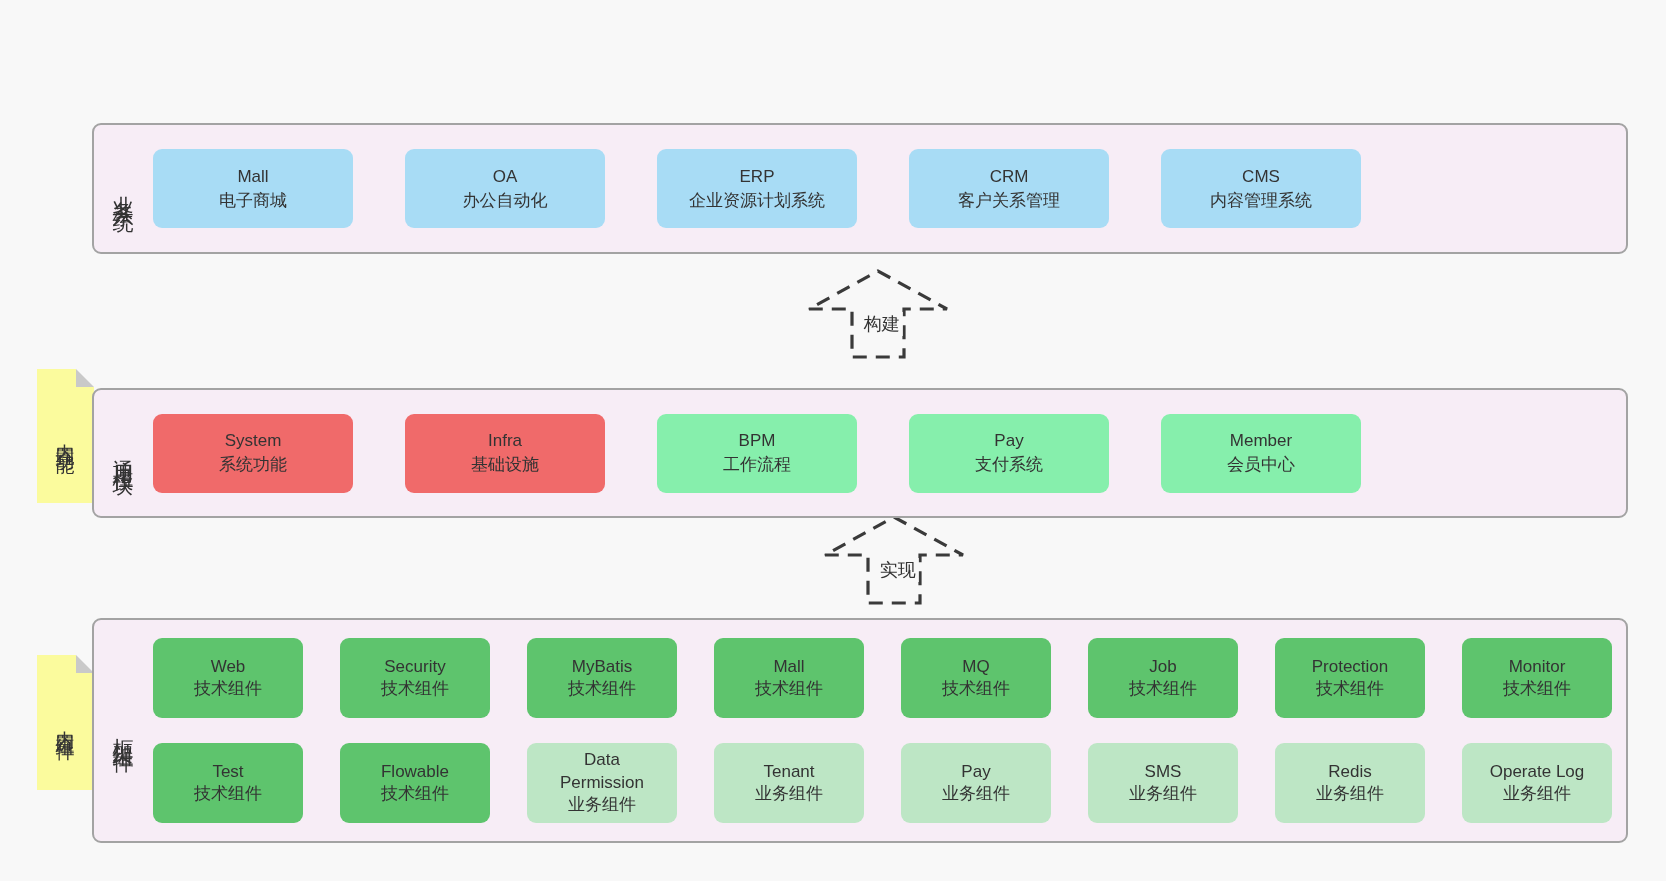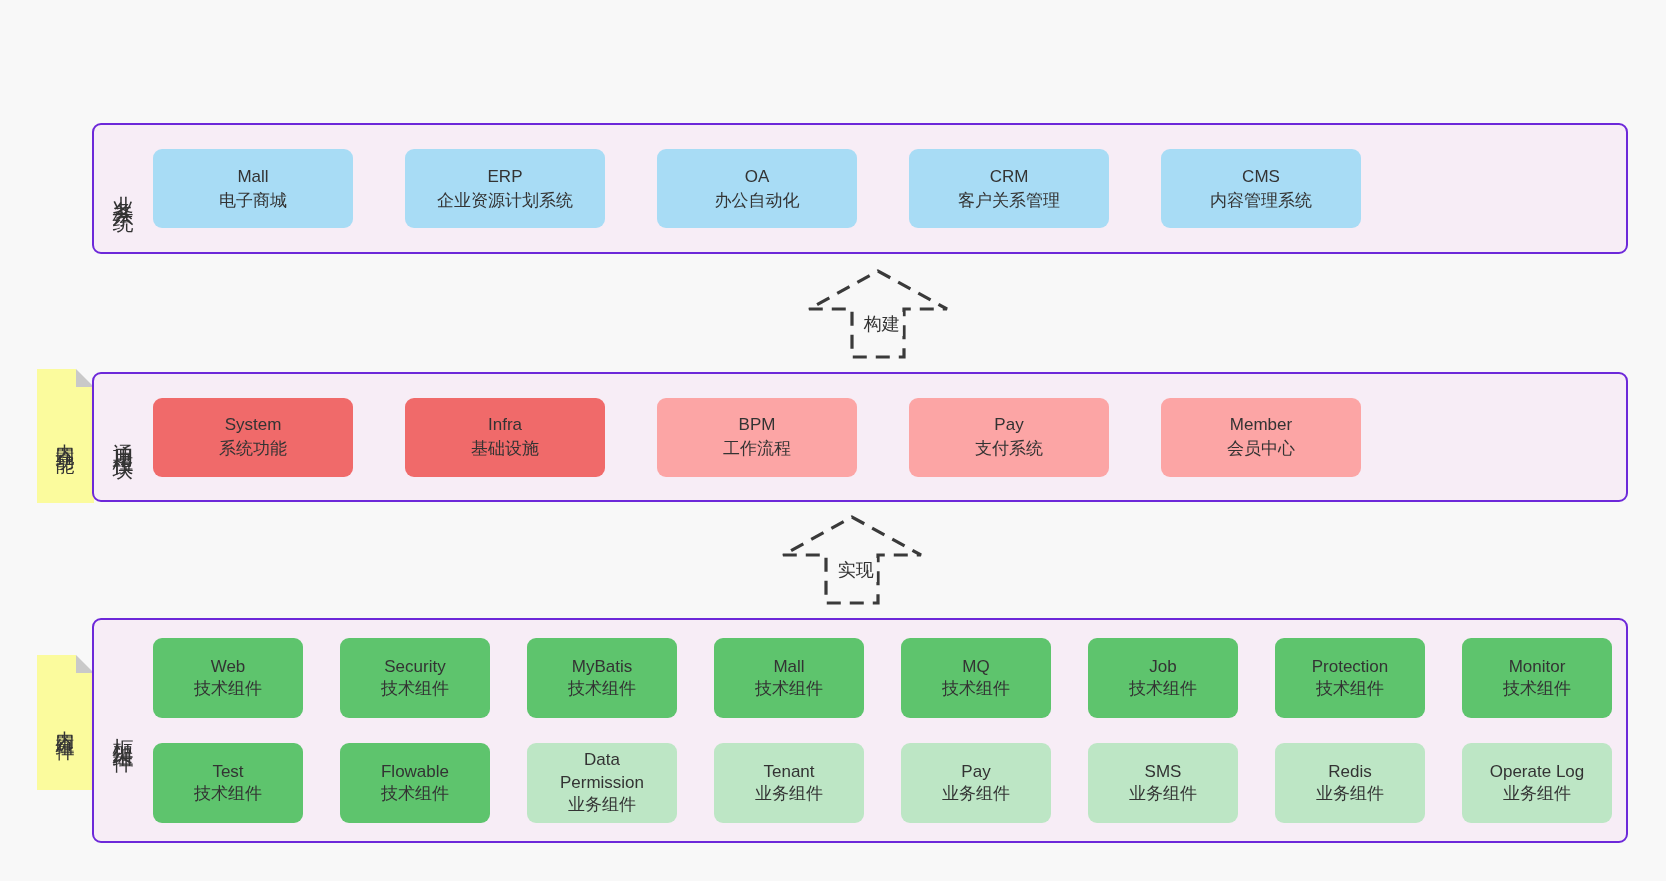--- a/index.html
+++ b/index.html
@@ -7,21 +7,21 @@
   body { font-family:"Liberation Sans","DejaVu Sans",sans-serif; color:#333; }
 
   .canvas {
     position:relative; width:1666px; height:881px;
     background:#f8f8f8; overflow:hidden;
   }
 
   
   .panel {
     position:absolute; width:1536px;
-    background:#f7edf6; border:2px solid #6d28d9; border-radius:9px;
+    background:#f7edf6; border:2px solid #a3a3a3; border-radius:9px;
     display:flex; z-index:1;
   }
   .side-label {
     width:59px; display:flex; align-items:center; justify-content:center;
     flex:0 0 59px;
   }
   .vtext {
     writing-mode:vertical-lr; text-orientation:upright;
     font-size:21px; letter-spacing:5px; color:#333; line-height:1;
   }
@@ -35,21 +35,21 @@
   
   .box {
     border-radius:9px; display:flex; flex-direction:column;
     align-items:center; justify-content:center; text-align:center;
     font-size:17px; line-height:1.4; color:#333;
   }
   .bigbox   { width:200px; height:79px; }
   .smallbox { width:150px; height:80px; padding:8px 18px; line-height:1.32; }
   .blue        { background:#a8dcf5; }
   .red         { background:#f06a6a; }
-  .pink        { background:#fca5a5; }
+  .pink        { background:#86efac; }
   .green       { background:#5ec46d; }
   .green-light { background:#bde6c5; }
 
   
   .note {
     position:absolute; width:57px; z-index:0;
     background:linear-gradient(225deg,#f8f8f8 13px,#fbfb9d 0);
     display:flex; align-items:center; justify-content:center;
   }
   .note .fold { position:absolute; top:0; right:0; }
@@ -92,47 +92,47 @@
     <div class="side-label">
       <span class="vtext">业务系统</span>
     </div>
     <div class="rows">
       <div class="row gap52">
         <div class="box bigbox blue">
           <div>Mall</div>
           <div>电子商城</div>
         </div>
         <div class="box bigbox blue">
+          <div>OA</div>
+          <div>办公自动化</div>
+        </div>
+        <div class="box bigbox blue">
           <div>ERP</div>
           <div>企业资源计划系统</div>
-        </div>
-        <div class="box bigbox blue">
-          <div>OA</div>
-          <div>办公自动化</div>
         </div>
         <div class="box bigbox blue">
           <div>CRM</div>
           <div>客户关系管理</div>
         </div>
         <div class="box bigbox blue">
           <div>CMS</div>
           <div>内容管理系统</div>
         </div>
       </div>
     </div>
   </section>
 
   <div class="arrow" style="left:806px; top:268px;">
     <svg width="144" height="92" viewBox="0 0 144 92">
       <polygon class="arrow-shape" points="72,3 141,41 98,41 98,89 46,89 46,41 3,41"></polygon>
     </svg>
     <span class="arrow-label">构建</span>
   </div>
 
-  <section class="panel" style="left:92px; top:372px; height:130px;">
+  <section class="panel" style="left:92px; top:388px; height:130px;">
     <div class="side-label">
       <span class="vtext">通用模块</span>
     </div>
     <div class="rows">
       <div class="row gap52">
         <div class="box bigbox red">
           <div>System</div>
           <div>系统功能</div>
         </div>
         <div class="box bigbox red">
@@ -148,21 +148,21 @@
           <div>支付系统</div>
         </div>
         <div class="box bigbox pink">
           <div>Member</div>
           <div>会员中心</div>
         </div>
       </div>
     </div>
   </section>
 
-  <div class="arrow" style="left:780px; top:514px;">
+  <div class="arrow" style="left:822px; top:514px;">
     <svg width="144" height="92" viewBox="0 0 144 92">
       <polygon class="arrow-shape" points="72,3 141,41 98,41 98,89 46,89 46,41 3,41"></polygon>
     </svg>
     <span class="arrow-label">实现</span>
   </div>
 
   <section class="panel" style="left:92px; top:618px; height:225px;">
     <div class="side-label">
       <span class="vtext">框架组件</span>
     </div>

